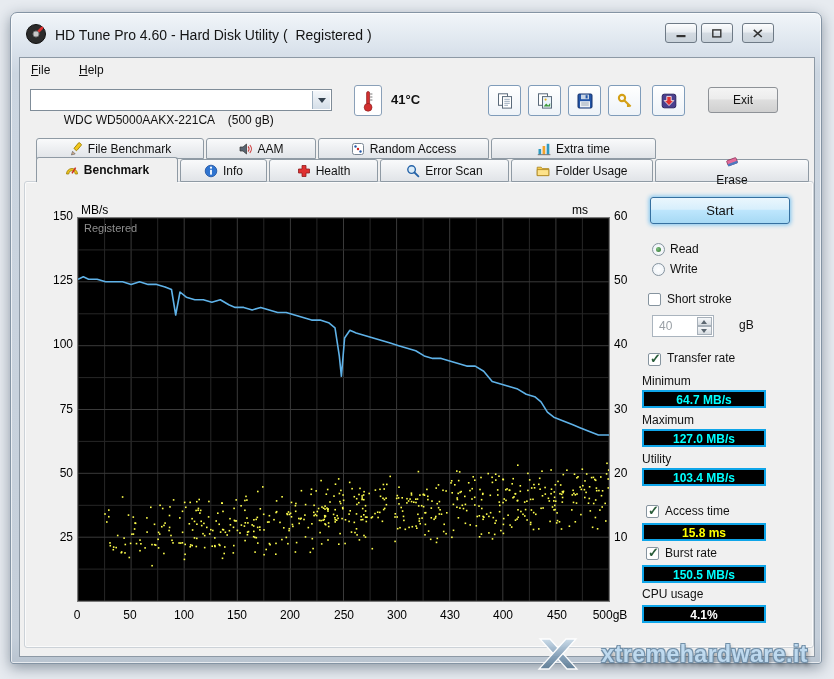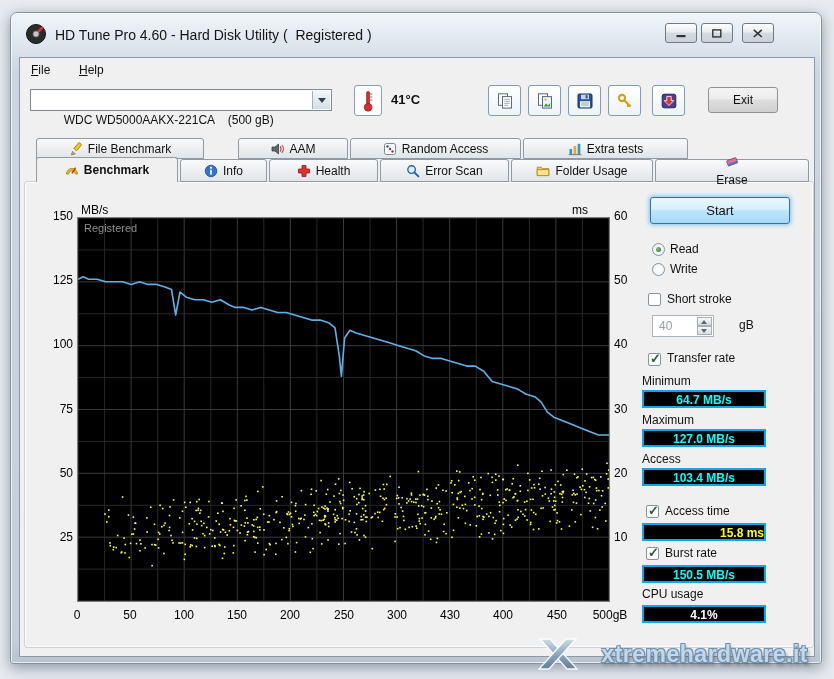--- a/index.html
+++ b/index.html
@@ -215,21 +215,21 @@
       <div class="tabs-row" id="tabs-row1">
           <div class="tab" style="width: 168px;">
             <span class="ticon">
               <svg width="14" height="14" viewBox="0 0 14 14">
                 <rect x="7" y="0.6" width="3.6" height="8" rx="0.6" transform="rotate(40 8.8 4.6)" fill="#f2c71d" stroke="#9a7b00" stroke-width="0.8"></rect>
                 <path d="M3.6 9.3 L6.2 11.9 L2.4 12.9 Z" fill="#d8b08c" stroke="#555" stroke-width="0.6"></path>
               </svg>
             </span>
             <span>File Benchmark</span>
           </div>
-          <div class="tab" style="width: 110px; margin-left: 32px;">
+          <div class="tab" style="width: 110px;">
             <span class="ticon">
               <svg width="14" height="14" viewBox="0 0 14 14">
                 <path d="M2 5 h3 l3.5-3 v10 l-3.5-3 H2 Z" fill="#5a6672" stroke="#333" stroke-width="0.7"></path>
                 <path d="M10 4.5 a3.5 3.5 0 0 1 0 5" fill="none" stroke="#c33" stroke-width="1.1"></path>
                 <path d="M11.8 3 a6 6 0 0 1 0 8" fill="none" stroke="#c33" stroke-width="1.1"></path>
               </svg>
             </span>
             <span>AAM</span>
           </div>
           <div class="tab" style="width: 171px;">
@@ -245,21 +245,21 @@
           </div>
           <div class="tab" style="width: 165px;">
             <span class="ticon">
               <svg width="14" height="14" viewBox="0 0 14 14">
                 <rect x="1.5" y="7" width="2.6" height="5.3" fill="#2e9ac0"></rect>
                 <rect x="5.6" y="4" width="2.6" height="8.3" fill="#f2a32a"></rect>
                 <rect x="9.7" y="1.8" width="2.6" height="10.5" fill="#2e9ac0"></rect>
                 <line x1="0.8" y1="12.7" x2="13.4" y2="12.7" stroke="#555" stroke-width="0.8"></line>
               </svg>
             </span>
-            <span>Extra tests</span>
+            <span>Extra time</span>
           </div>
         </div>
       <div class="tabs-row" id="tabs-row2">
           <div class="tab active" style="width: 142px;">
             <span class="ticon">
               <svg width="14" height="14" viewBox="0 0 14 14">
                 <path d="M1.5 11 A5.5 5.5 0 1 1 12.5 11 L10.3 11 A3.3 3.3 0 1 0 3.7 11 Z" fill="#f2c71d" stroke="#9a7b00" stroke-width="0.8"></path>
                 <line x1="7" y1="10.3" x2="10.6" y2="4.6" stroke="#cc2222" stroke-width="1.4"></line>
               </svg>
             </span>
@@ -1023,26 +1023,26 @@
       </div>
       <span class="plabel" style="left:719px;top:260px;">gB</span>
 
       <span class="cb on" style="left:628px;top:295px;"></span>
       <span class="plabel" style="left:647px;top:293px;">Transfer rate</span>
 
       <span class="plabel" style="left:622px;top:316px;">Minimum</span>
       <div class="vbox cyan" style="top:332px;">64.7 MB/s</div>
       <span class="plabel" style="left:622px;top:355px;">Maximum</span>
       <div class="vbox cyan" style="top:371px;">127.0 MB/s</div>
-      <span class="plabel" style="left:622px;top:394px;">Access</span>
+      <span class="plabel" style="left:622px;top:394px;">Utility</span>
       <div class="vbox cyan" style="top:410px;">103.4 MB/s</div>
 
       <span class="cb on" style="left:626px;top:447px;"></span>
       <span class="plabel" style="left:645px;top:446px;">Access time</span>
-      <div class="vbox yellow" style="top:465px;text-align:right;">15.8 ms</div>
+      <div class="vbox yellow" style="top:465px;">15.8 ms</div>
 
       <span class="cb on" style="left:626px;top:489px;"></span>
       <span class="plabel" style="left:645px;top:488px;">Burst rate</span>
       <div class="vbox cyan" style="top:507px;">150.5 MB/s</div>
 
       <span class="plabel" style="left:622px;top:529px;">CPU usage</span>
       <div class="vbox white" style="top:547px;">4.1%</div>
 
     </div>
   </div>

